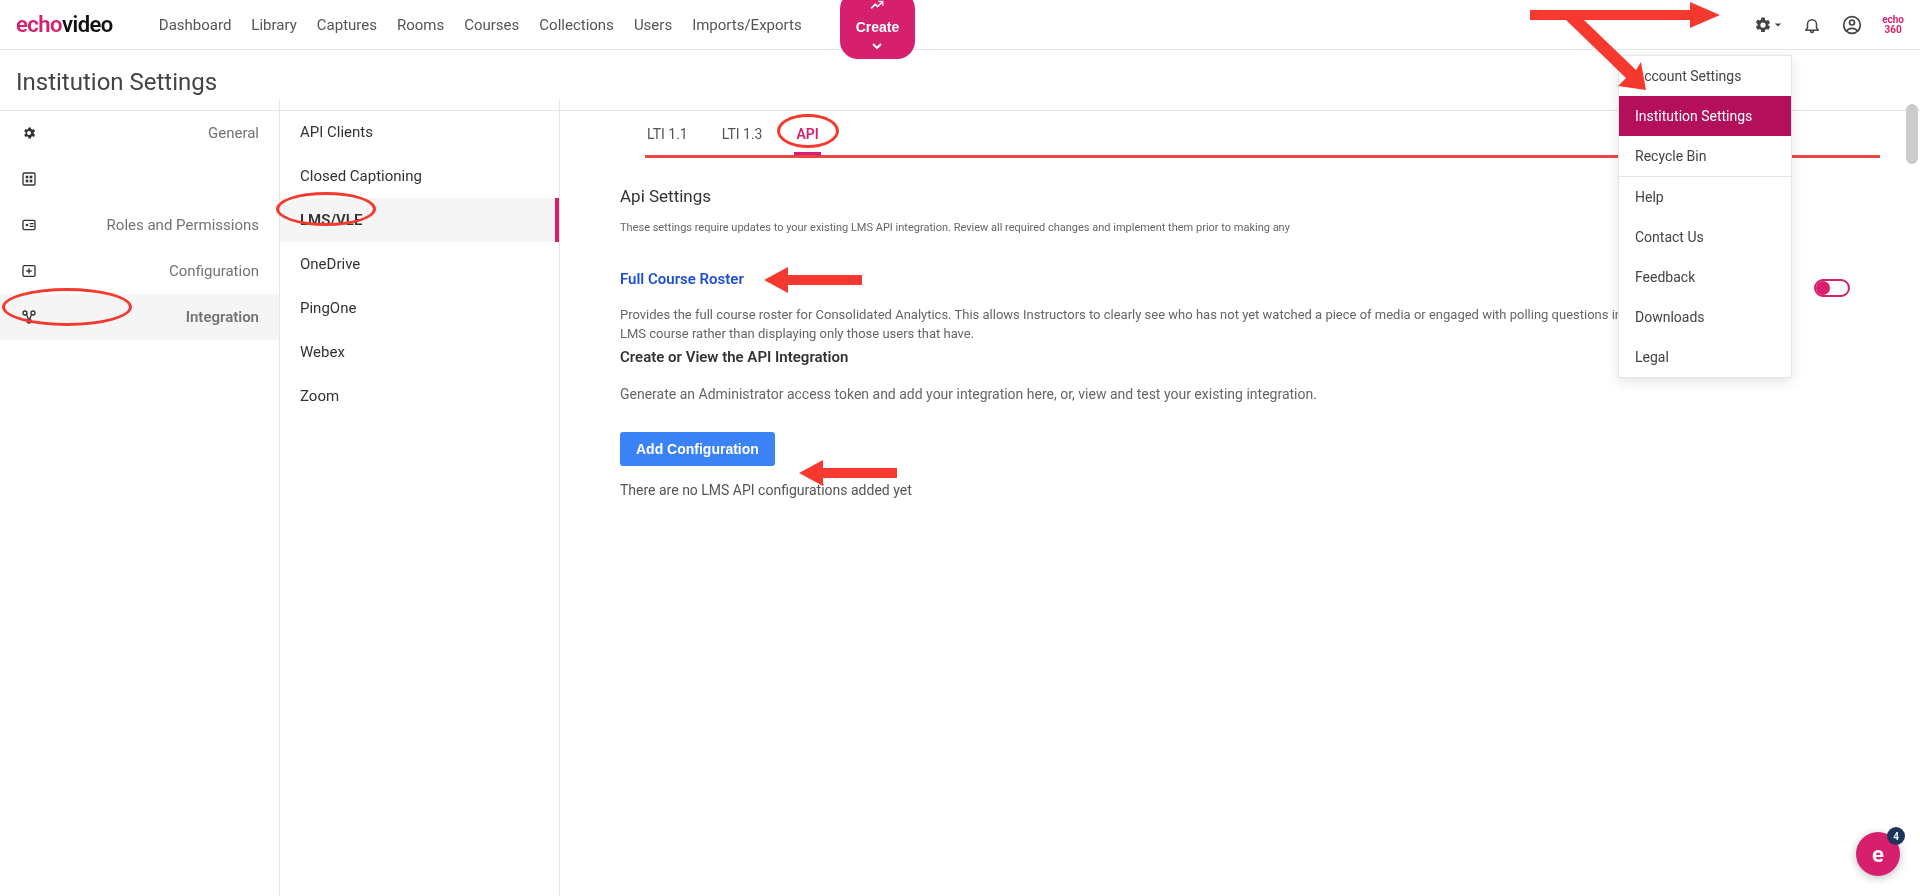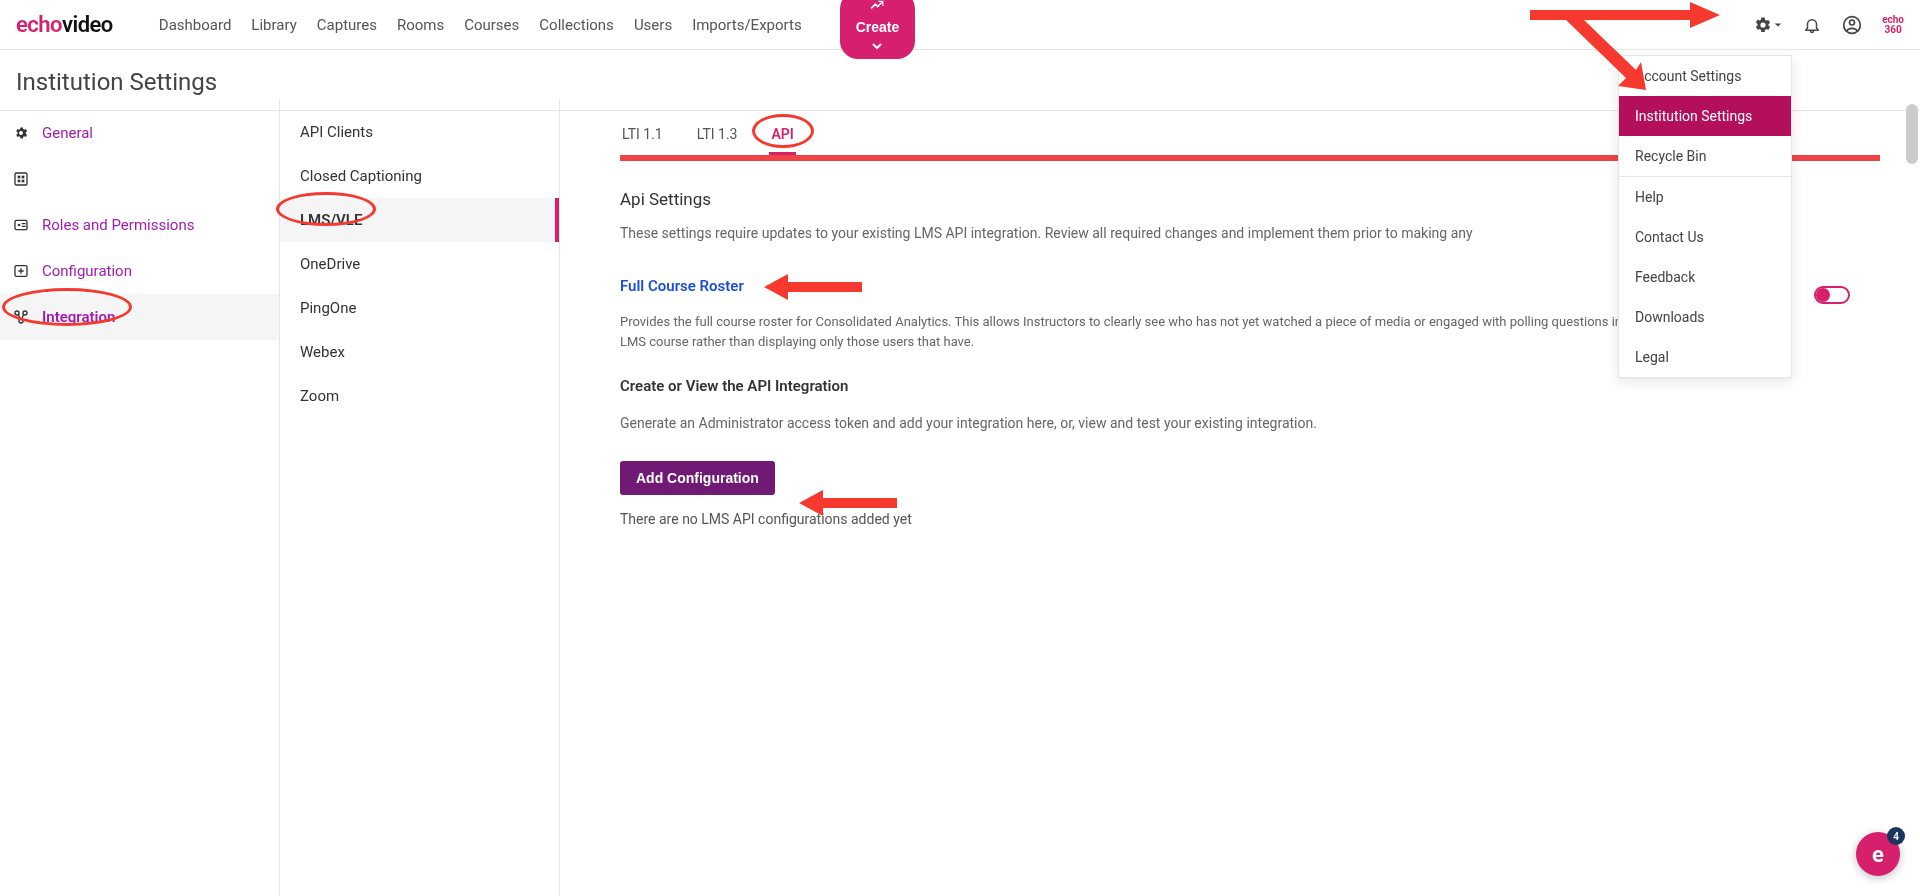--- a/index.html
+++ b/index.html
@@ -20,48 +20,48 @@
   .top-icon { width:20px; height:20px; display:flex; align-items:center; justify-content:center; color:#444; cursor:pointer; }
   .gear-group { display:flex; align-items:center; gap:2px; cursor:pointer; }
   .echo360-mini { font-size:10px; color:#d61f6d; font-weight:700; line-height:1; text-align:center; }
 
   
   .page-title { font-size:24px; font-weight:400; color:#444; padding:18px 16px 14px; border-bottom:1px solid #e5e5e5; }
 
   
   .container { position:absolute; top:100px; bottom:0; left:0; right:0; display:flex; }
   .sidebar { width:280px; border-right:1px solid #e5e5e5; padding:10px 0; }
-  .side-item { display:flex; align-items:center; gap:12px; padding:14px 12px; font-size:15px; color:#a21caf; cursor:pointer; position:relative; }
+  .side-item { display:flex; align-items:center; gap:12px; padding:14px 20px; font-size:15px; color:#737373; cursor:pointer; position:relative;justify-content:space-between; }
   .side-item.active { background:#f5f5f5; font-weight:600; }
   .side-icon { width:18px; height:18px; flex-shrink:0; display:flex; align-items:center; justify-content:center; color:#333; }
 
   .subnav { width:280px; border-right:1px solid #e5e5e5; padding:10px 0; }
   .sub-item { padding:13px 20px; font-size:15px; color:#333; cursor:pointer; position:relative; }
   .sub-item.active { background:#f5f5f5; font-weight:600; border-right:4px solid #d61f6d; }
 
   .content { flex:1; padding:10px 40px 40px 60px; overflow:auto; position:relative; }
 
-  .tabs { display:flex; gap:30px; border-bottom:6px solid #ef4444; margin-top:6px; }
+  .tabs { display:flex; gap:30px; border-bottom:3px solid #ef4444; margin-top:6px;margin-left:25px; }
   .tab { padding:10px 2px; font-size:14px; color:#555; cursor:pointer; border-bottom:3px solid transparent; }
   .tab.active { color:#d61f6d; border-bottom-color:#d61f6d; font-weight:600; }
 
   .section-title { font-size:17px; font-weight:400; margin-top:28px; color:#333; }
-  .section-desc { font-size:14px; color:#666; margin-top:14px; max-width:1000px; line-height:1.5; }
+  .section-desc { font-size:11px; color:#666; margin-top:14px; max-width:1000px; line-height:1.5; }
 
   .roster-row { display:flex; align-items:flex-start; gap:20px; margin-top:28px; }
   .roster-text { flex:1; }
   .roster-title { font-size:15px; font-weight:600; color:#1d4ed8; }
   .roster-desc { font-size:13px; color:#666; margin-top:10px; max-width:1050px; line-height:1.5; }
   .toggle { width:36px; height:18px; border:2px solid #d61f6d; border-radius:10px; position:relative; cursor:pointer; flex-shrink:0; margin-top:14px; margin-right:30px; }
   .toggle .knob { width:14px; height:14px; background:#d61f6d; border-radius:50%; position:absolute; top:0; left:0; }
 
-  .sub-section-title { font-size:15px; font-weight:600; color:#333; margin-top:26px; }
+  .sub-section-title { font-size:15px; font-weight:600; color:#333; margin-top:4px; }
   .sub-section-desc { font-size:14px; color:#666; margin-top:20px; }
 
-  .add-btn { background:#701a75; color:#fff; border:none; padding:9px 16px; font-size:14px; font-weight:600; border-radius:3px; margin-top:30px; cursor:pointer; }
+  .add-btn { background:#3b82f6; color:#fff; border:none; padding:9px 16px; font-size:14px; font-weight:600; border-radius:3px; margin-top:30px; cursor:pointer; }
   .empty-msg { font-size:14px; color:#555; margin-top:16px; }
 
   
   .gear-menu { position:absolute; top:40px; right:112px; width:174px; background:#fff; border:1px solid #e5e5e5; box-shadow:0 4px 12px rgba(0,0,0,0.1); z-index:10; }
   .gear-menu-item { padding:12px 16px; font-size:14px; color:#444; cursor:pointer; }
   .gear-menu-item.highlight { background:#b40f5a; color:#fff; }
   .gear-menu-divider { height:1px; background:#e5e5e5; }
 
   
   .scrollbar-stub { position:absolute; right:2px; top:100px; width:12px; height:60px; background:#ccc; border-radius:6px; }

